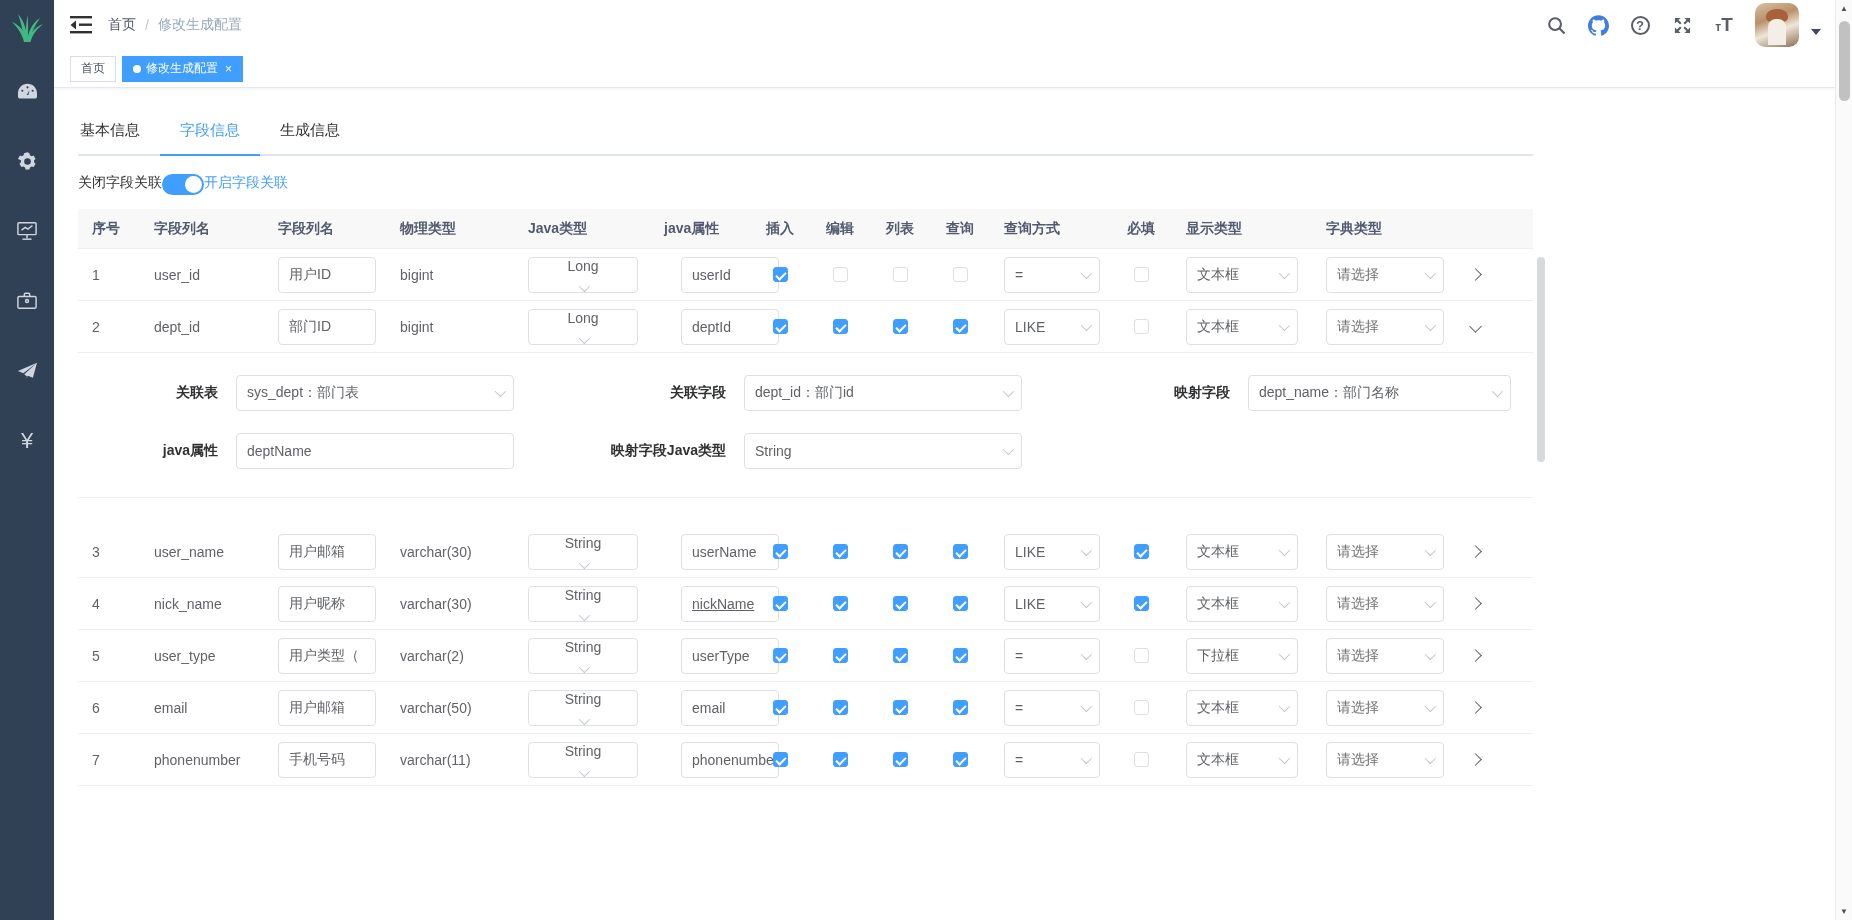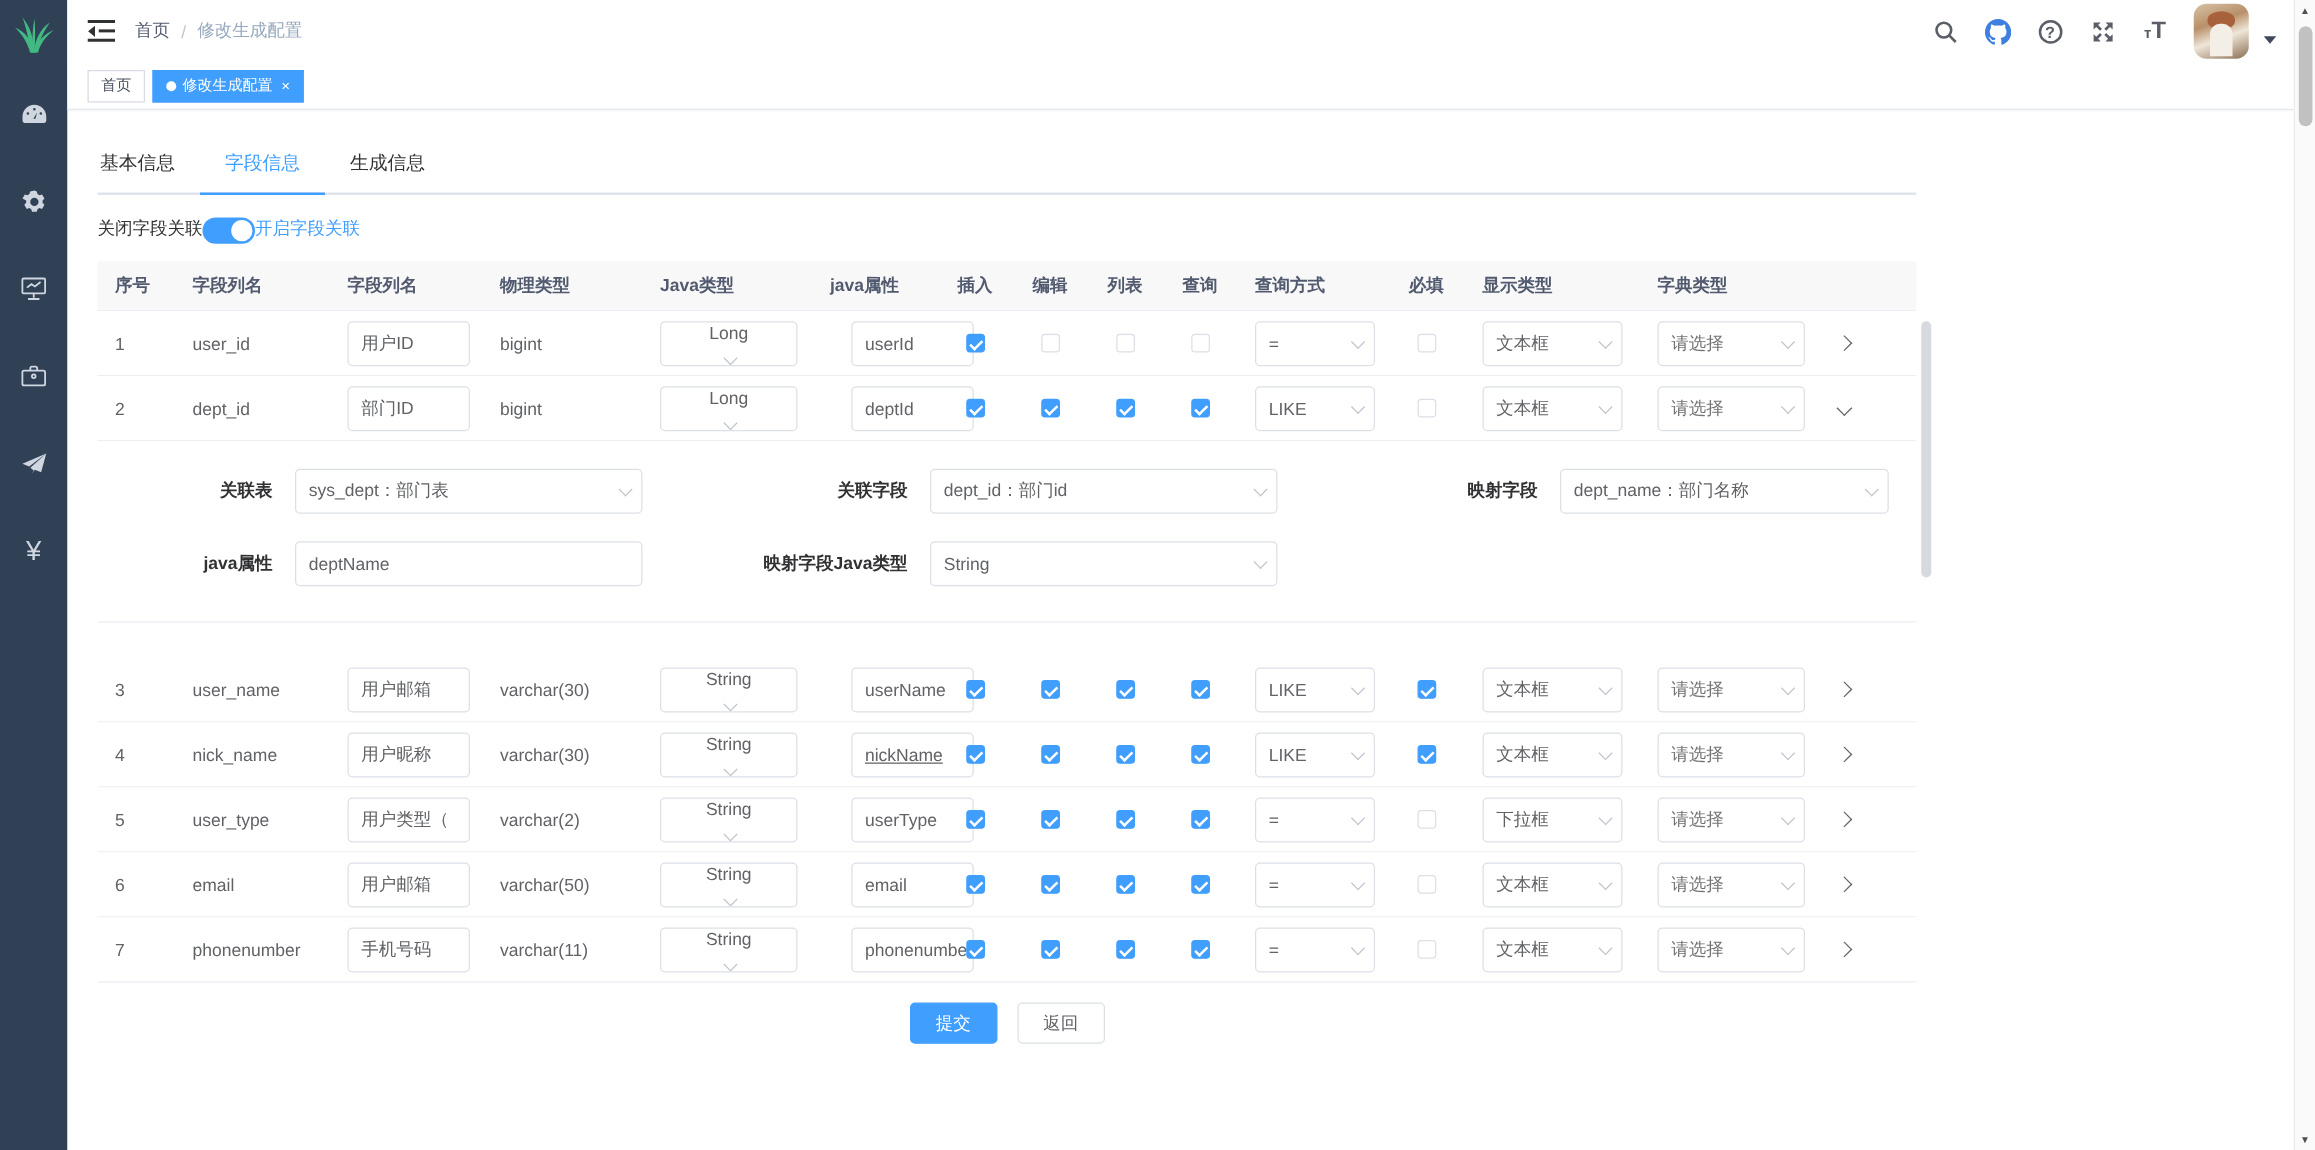--- a/index.html
+++ b/index.html
@@ -645,24 +645,20 @@
                 </div>
               </div>
               <div class="td c-exp center">
                 <span class="exp-arrow right"></span>
               </div>
             </div>
           </div>
         <div class="inner-scroll"></div>
       </div>
 
-      <div class="footer-btns">
-        <button class="btn btn-primary">提交</button>
-        <button class="btn btn-plain">返回</button>
-      </div>
     </div>
   </div>
 
   <div class="winscroll">
     <div class="ws-btn">▲</div>
     <div class="ws-thumb"></div>
     <div class="ws-spacer"></div>
     <div class="ws-btn">▼</div>
   </div>
 </div>

